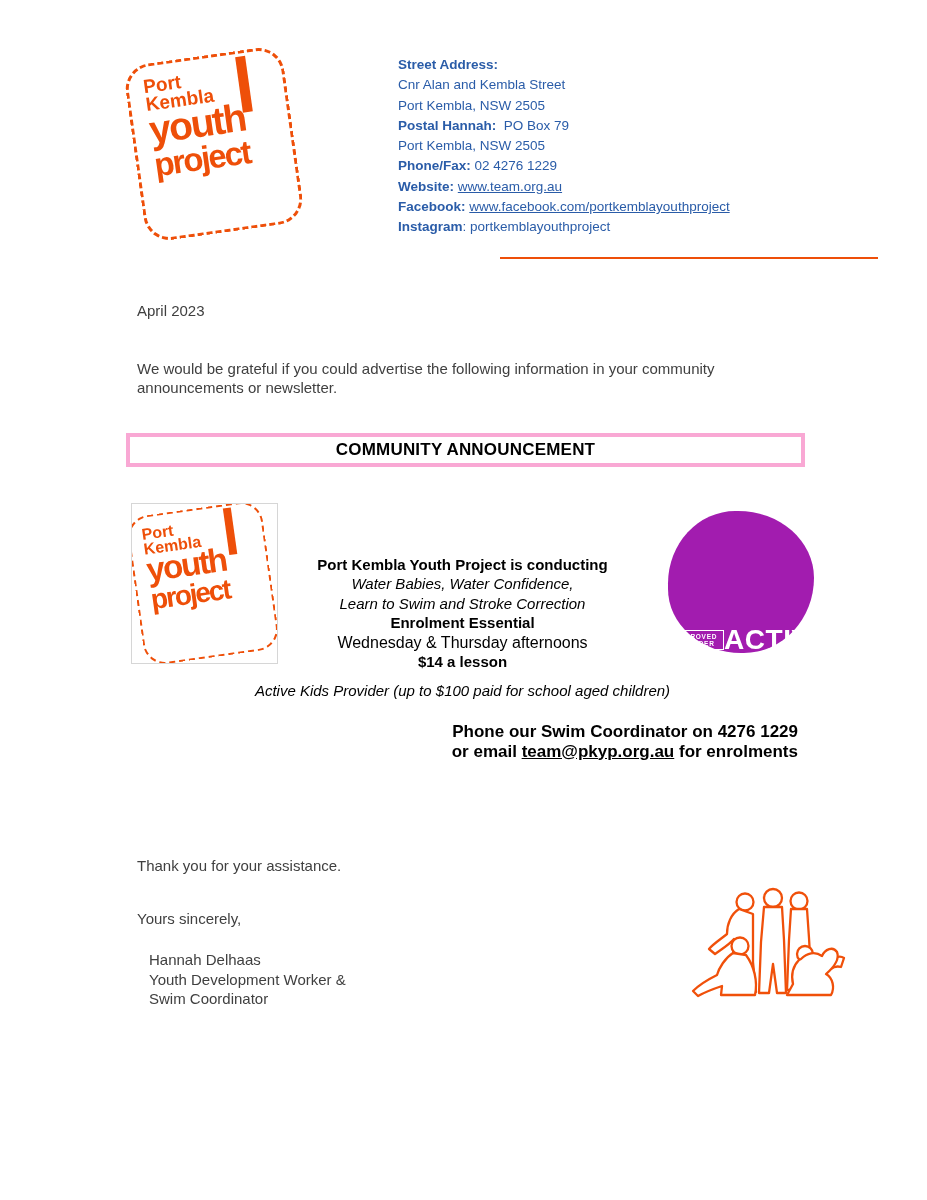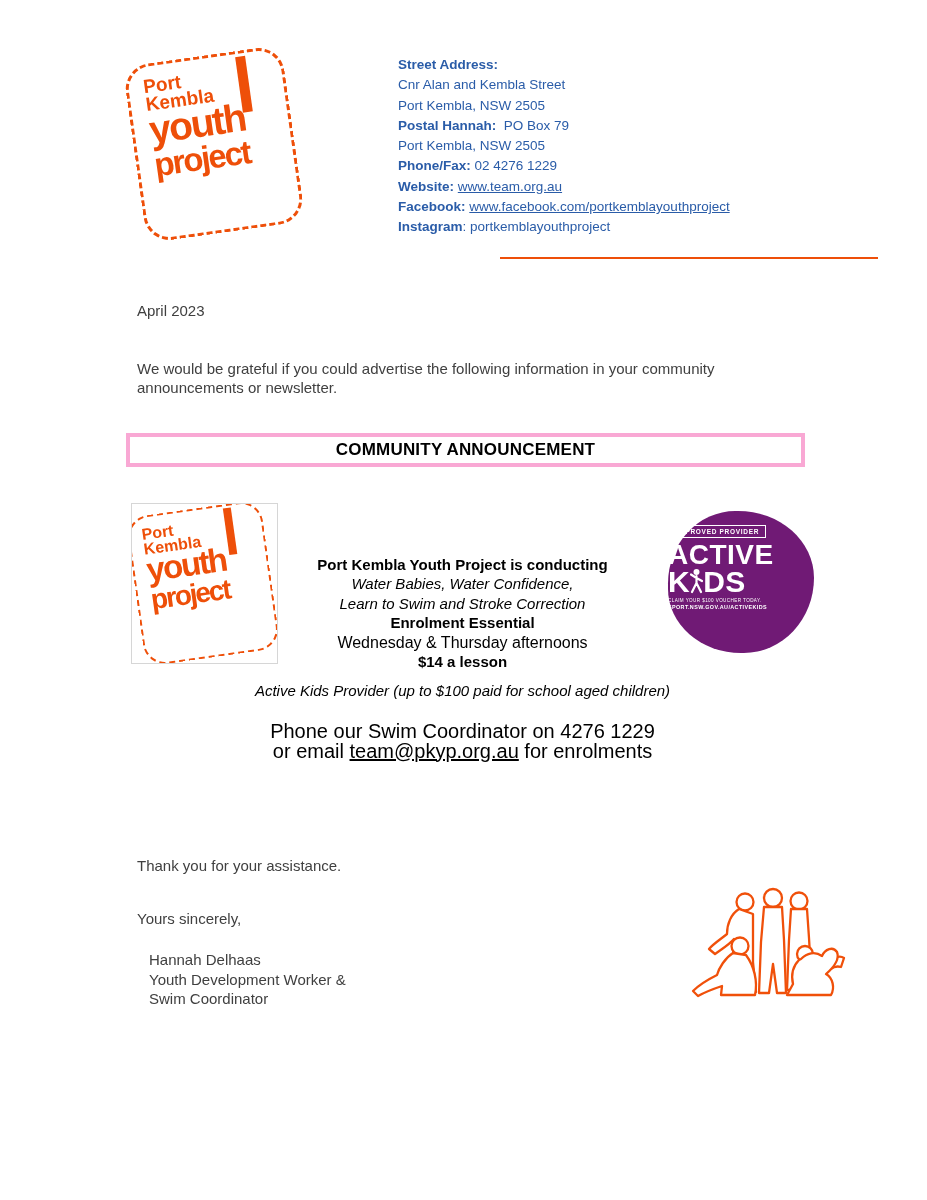--- a/index.html
+++ b/index.html
@@ -44,31 +44,31 @@
                 border:4px solid #f9a8d4;display:flex;align-items:center;justify-content:center;
                 font-weight:bold;font-size:17px;letter-spacing:0.2px;}
   .ann-lines{position:absolute;left:127px;top:524px;width:671px;text-align:center;
              font-size:15px;line-height:19.4px;margin-top:31px;}
   .ann-lines [data-style="bold"]{font-weight:bold;}
   .ann-lines [data-style="italic"]{font-style:italic;}
   .ann-lines [data-style="bold-italic"]{font-weight:bold;}
   .ann-lines [data-style="regular"]{font-size:16px;}
   .provider-note{position:absolute;left:127px;top:682px;width:671px;text-align:center;
                  font-style:italic;font-size:15px;}
-  .phone-block{position:absolute;left:127px;top:722px;width:671px;text-align:center;
-               font-weight:normal;font-size:20px;line-height:19.5px;}
+  .phone-block{position:absolute;left:127px;top:722px;width:671px;text-align:right;
+               font-weight:bold;font-size:17px;line-height:19.5px;}
   .phone-block .u{text-decoration:underline;}
   .thanks{position:absolute;left:137px;top:856px;}
   .signoff{position:absolute;left:137px;top:909px;}
   .sig-block{position:absolute;left:149px;top:950px;line-height:19.5px;}
 
   
-  .ak-badge{position:absolute;left:668px;top:511px;width:146px;height:142px;background:#701a75;
+  .ak-badge{position:absolute;left:668px;top:511px;width:146px;height:142px;background:#a21caf;
             border-radius:47% 53% 49% 51% / 52% 48% 54% 46%;color:#fff;
-            display:flex;flex-direction:column;align-items:flex-start;box-sizing:border-box;padding-top:14px;}
+            display:flex;align-items:flex-end;box-sizing:border-box;padding-top:14px;}
   .ak-approved{border:1px solid #fff;font-size:6.5px;font-weight:bold;letter-spacing:0.7px;
                padding:2px 6px;margin-bottom:3px;}
   .ak-active{font-size:28px;font-weight:800;letter-spacing:0.5px;line-height:27px;}
   .ak-kids{display:flex;align-items:flex-end;font-size:30px;font-weight:800;line-height:25px;letter-spacing:0.5px;}
   .ak-claim{font-size:4.6px;letter-spacing:0.4px;margin-top:4px;}
   .ak-url{font-size:5.4px;font-weight:bold;letter-spacing:0.4px;margin-top:1px;}
   .ak-waratah{margin-top:3px;}
   .ak-nsw{font-size:9px;font-weight:800;line-height:8px;letter-spacing:0.5px;margin-top:42px;}
   .ak-gov{font-size:3.6px;letter-spacing:0.4px;}
 

